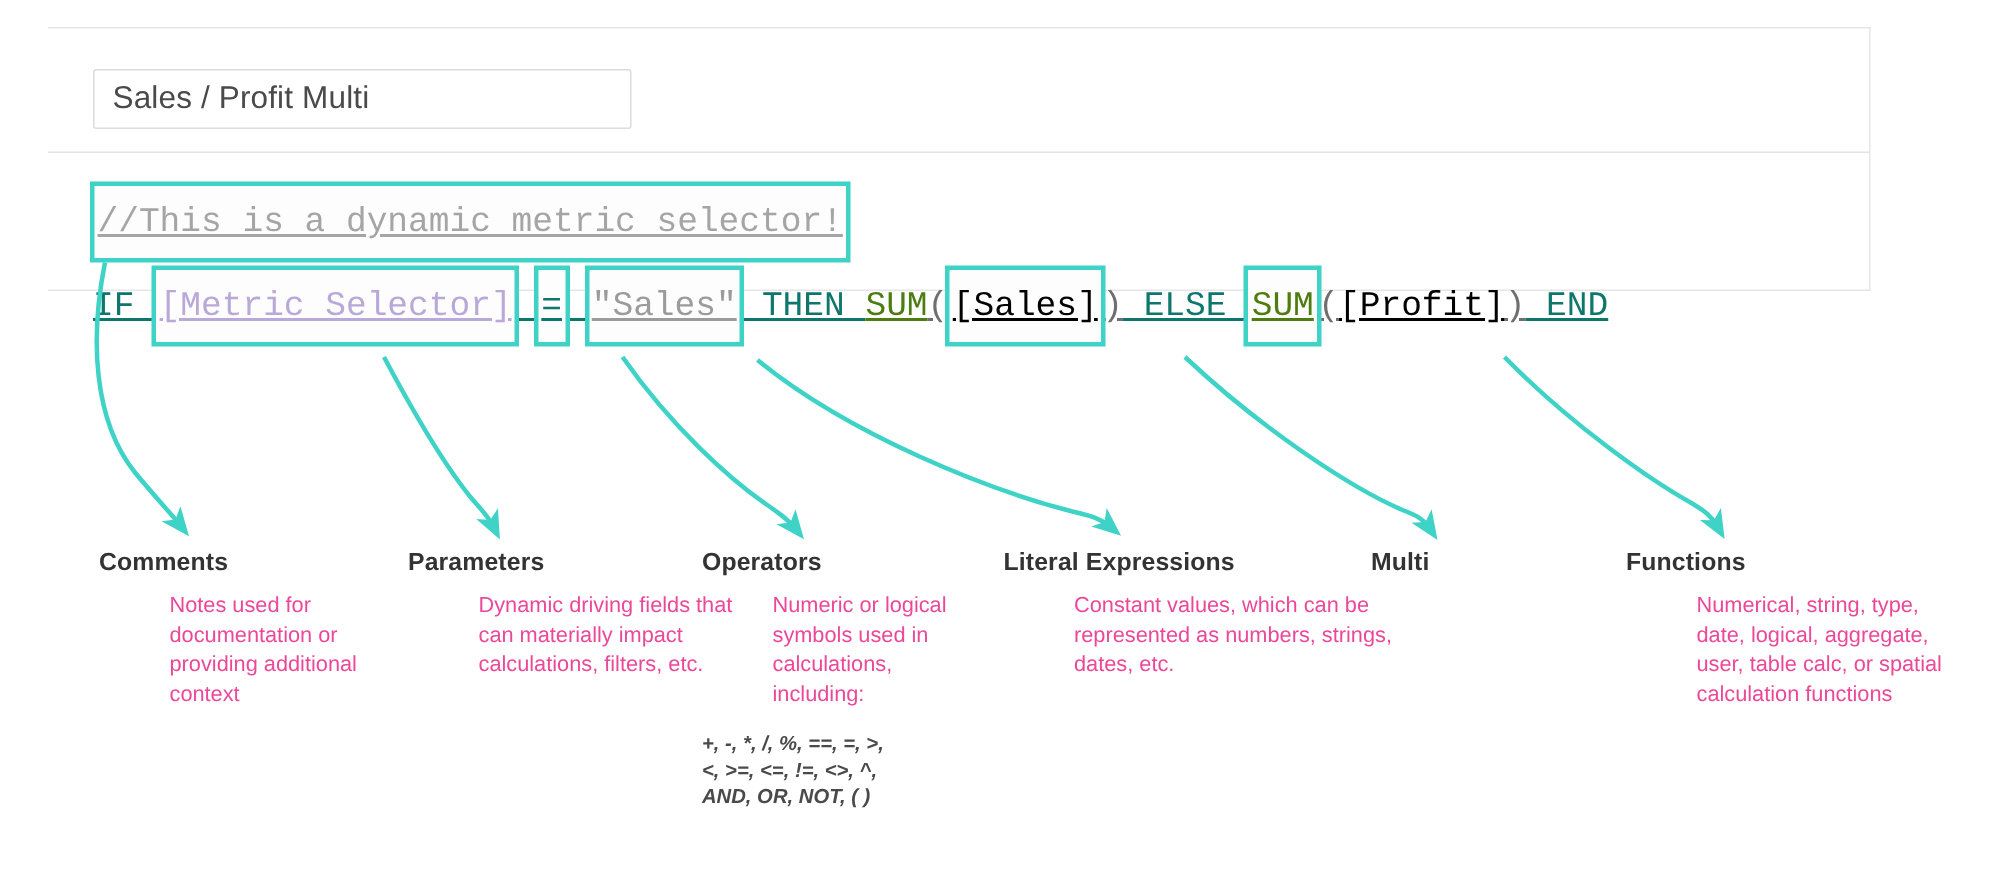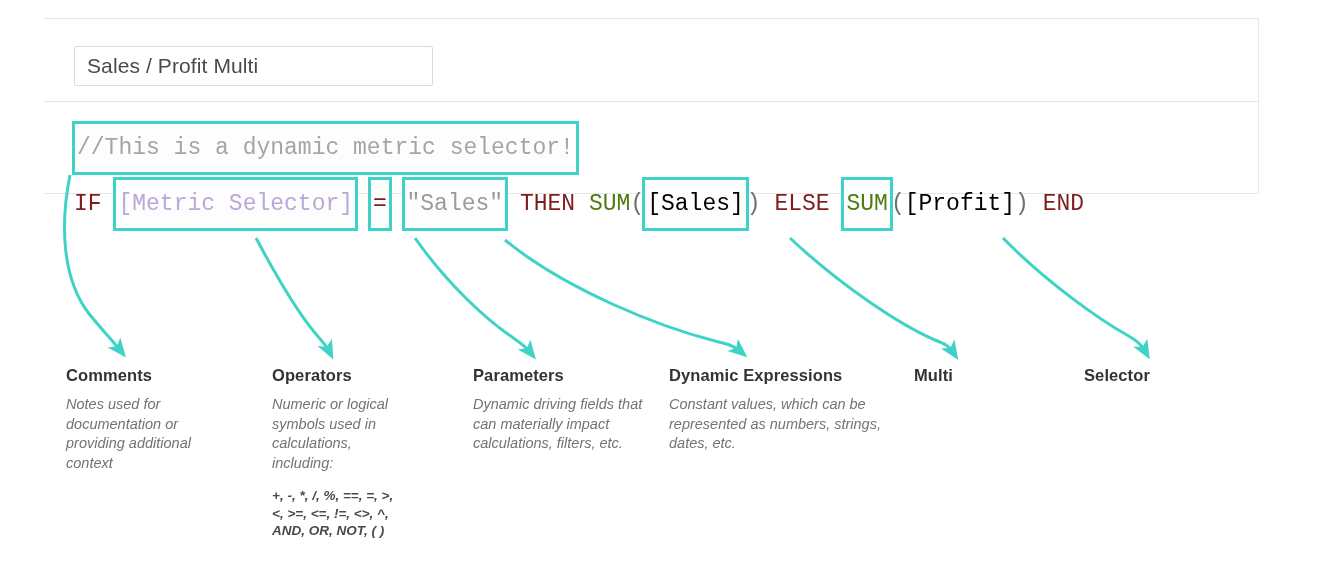--- a/index.html
+++ b/index.html
@@ -11,21 +11,21 @@
     width: 1334px;
     height: 584px;
     position: relative;
     font-family: "Liberation Sans", sans-serif;
     overflow: hidden;
   }
 
   
   #calc-panel {
     position: absolute;
-    left: 44px;
+    left: 32px;
     top: 18px;
     width: 1215px;
     height: 176px;
     background: #ffffff;
     border: 1px solid #e6e6e6;
     border-left: none;
     box-sizing: border-box;
   }
 
   #title-row {
@@ -63,22 +63,22 @@
     width: 100%;
     height: 160px;
     padding: 22px 0 0 30px;
     box-sizing: border-box;
     font-family: "Liberation Mono", monospace;
     font-size: 23px;
     line-height: 44px;
     white-space: nowrap;
   }
 
-  .tok { white-space: pre; }
-  .tok-plain    { color: #7f1d1d; }
+  .tok { white-space: pre; text-decoration: underline; }
+  .tok-plain    { color: #0f766e; }
   .tok-comment  { color: #a5a5a5; }
   .tok-param    { color: #b9a8d8; }
   .tok-string   { color: #9b9b9b; }
   .tok-field    { color: #000000; }
   .tok-func     { color: #4d7c0f; }
   .tok-paren    { color: #6f6f6f; }
 
   
   .hl {
     position: relative;
@@ -113,24 +113,24 @@
   .legend-title {
     font-family: "Liberation Sans", sans-serif;
     font-weight: bold;
     font-size: 16.5px;
     color: #333333;
     margin-bottom: 10px;
     letter-spacing: 0.1px;
   }
   .legend-desc {
     font-family: "Liberation Sans", sans-serif;
-    font-style: italic;
     font-size: 14.5px;
     line-height: 19.5px;
-    color: #737373;
+    color: #ec4899;
+    margin-left: 47px;
   }
   .legend-ops {
     font-family: "Liberation Sans", sans-serif;
     font-style: italic;
     font-weight: bold;
     font-size: 13.5px;
     line-height: 17.5px;
     color: #4a4a4a;
     margin-top: 14px;
   }
@@ -177,43 +177,44 @@
   <path d="M790,238 C840,285 900,325 935,340 C945,344 949,346 953,352" fill="none" stroke="#3fd2c7" stroke-width="3" marker-end="url(#ah)"></path>
 
   <path d="M1003,238 C1046,282 1100,320 1127,335 C1137,341 1141,344 1145,351" fill="none" stroke="#3fd2c7" stroke-width="3" marker-end="url(#ah)"></path>
 </svg>
 
 <div id="legend">
 
   <div class="legend-col" style="width:206px">
     <div class="legend-title">Comments</div>
     <div class="legend-desc" style="width:160px">Notes used for documentation or providing additional context</div>
+  </div>
+
+  <div class="legend-col" style="width:196px">
+    <div class="legend-title">Parameters</div>
+    <div class="legend-desc" style="width:172px">Dynamic driving fields that can materially impact calculations, filters, etc.</div>
   </div>
 
   <div class="legend-col" style="width:201px">
     <div class="legend-title">Operators</div>
     <div class="legend-desc" style="width:140px">Numeric or logical symbols used in calculations, including:</div>
     <div class="legend-ops">
       <div>+, -, *, /, %, ==, =, &gt;,</div>
       <div>&lt;, &gt;=, &lt;=, !=, &lt;&gt;, ^,</div>
       <div>AND, OR, NOT, ( )</div>
     </div>
   </div>
 
-  <div class="legend-col" style="width:196px">
-    <div class="legend-title">Parameters</div>
-    <div class="legend-desc" style="width:172px">Dynamic driving fields that can materially impact calculations, filters, etc.</div>
-  </div>
-
   <div class="legend-col" style="width:245px">
-    <div class="legend-title">Dynamic Expressions</div>
+    <div class="legend-title">Literal Expressions</div>
     <div class="legend-desc" style="width:218px">Constant values, which can be represented as numbers, strings, dates, etc.</div>
   </div>
 
   <div class="legend-col" style="width:170px">
     <div class="legend-title">Multi</div>
   </div>
 
   <div class="legend-col" style="width:190px">
-    <div class="legend-title">Selector</div>
+    <div class="legend-title">Functions</div>
+    <div class="legend-desc" style="width:182px">Numerical, string, type, date, logical, aggregate, user, table calc, or spatial calculation functions</div>
   </div>
 
 </div>
 
 </body></html>

